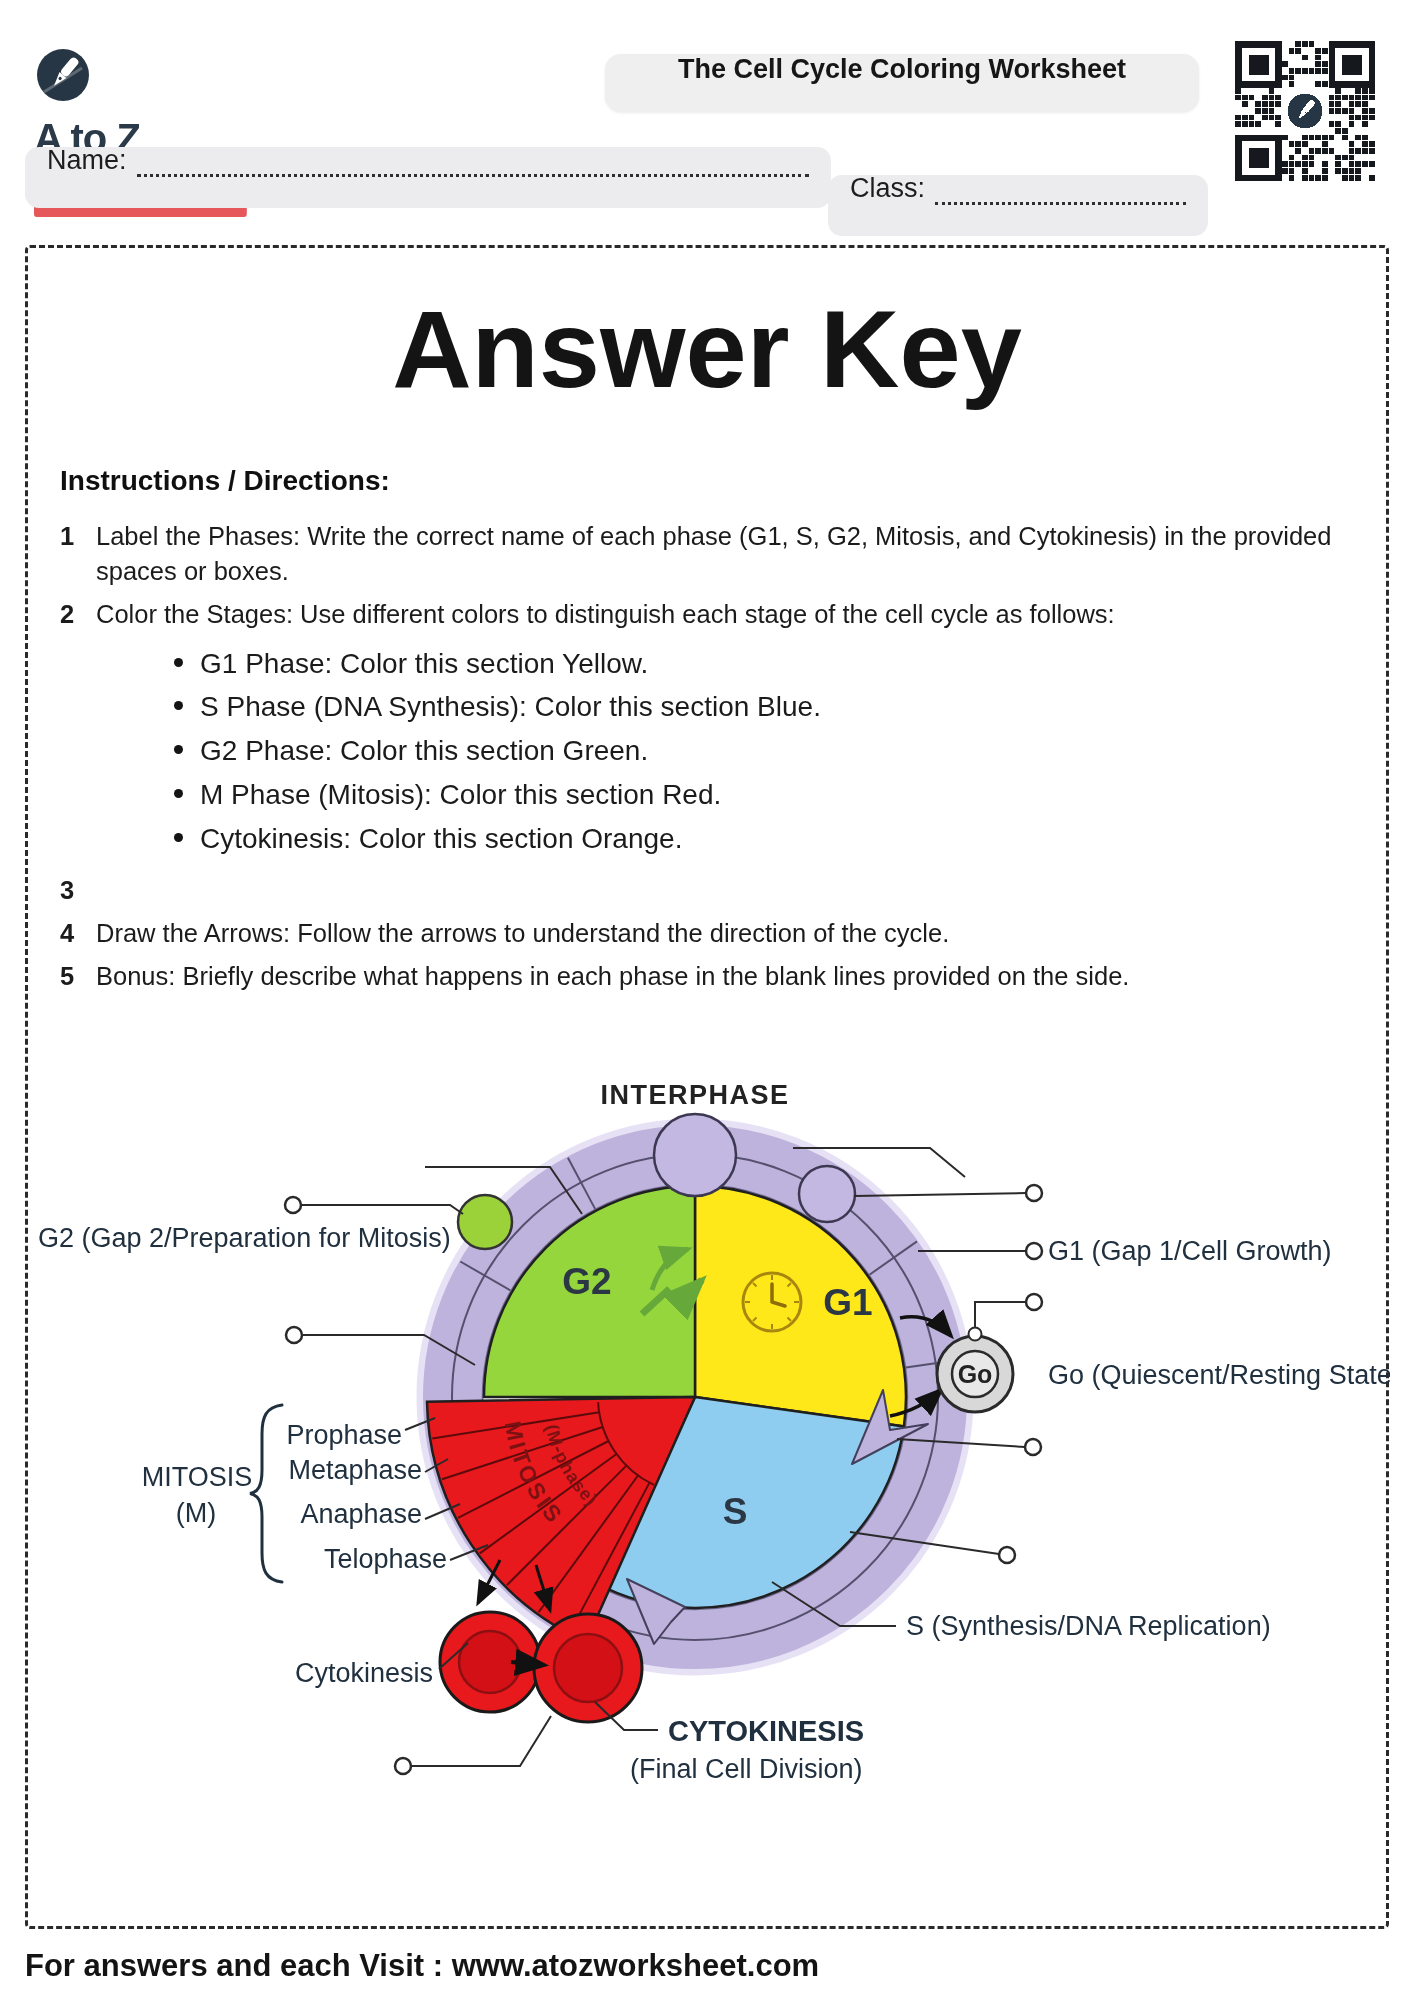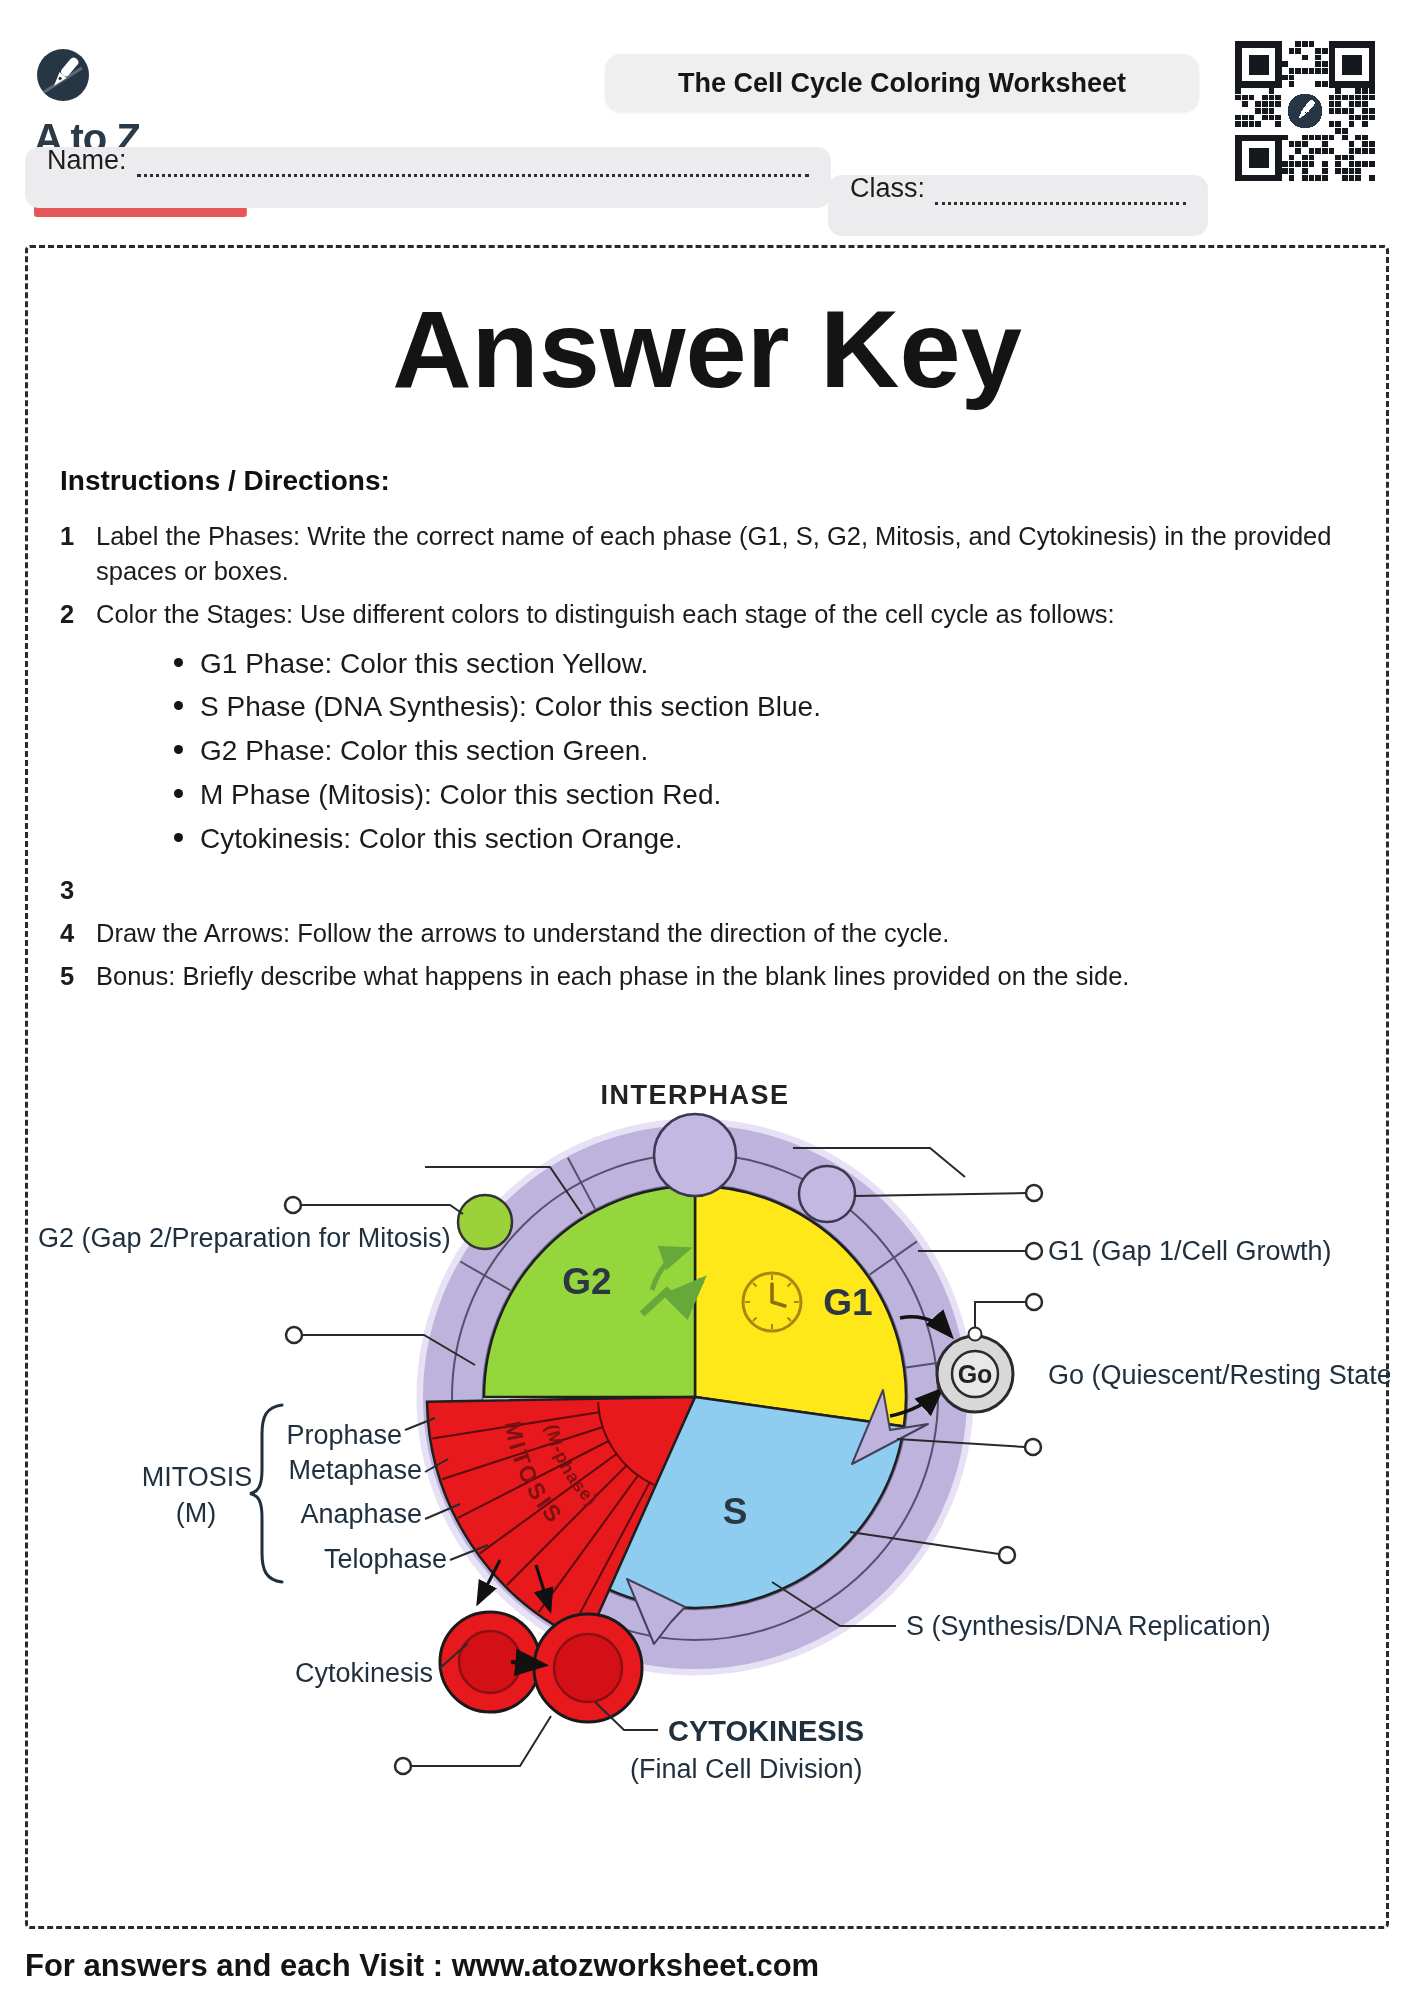--- a/index.html
+++ b/index.html
@@ -5,21 +5,21 @@
   * { margin:0; padding:0; box-sizing:border-box; }
   body { background:#e8e8e8; font-family:"Liberation Sans", sans-serif; }
   .page { position:relative; width:1414px; height:2000px; background:#ffffff; margin:0 auto; overflow:hidden; }
 
   
   .logo { position:absolute; left:34px; top:46px; display:flex; align-items:flex-start; gap:12px;flex-direction:column; }
   .logo-text { font-size:40px; font-weight:700; color:#2b3a49; letter-spacing:-1px; }
   .logo-badge { display:inline-block; background:#e6575b; color:#fff; font-size:30px; font-weight:700;
                 padding:4px 12px 6px; border-radius:3px; letter-spacing:.5px; transform:scaleX(.95); transform-origin:left center; }
   .title-pill { position:absolute; left:605px; top:54px; width:594px; height:58px; background:#efeff0;
-                border-radius:16px; display:flex; align-items:center; justify-content:center;
+                border-radius:16px; display:flex; align-items:flex-start; justify-content:center;
                 box-shadow:0 1px 3px rgba(0,0,0,.08); }
   .title-pill span { font-size:27px; font-weight:700; color:#161616; }
   .qr { position:absolute; left:1228px; top:34px; width:154px; height:154px; }
 
   .field { position:absolute; top:147px; height:61px; background:#ececee; border-radius:14px;
            display:flex; padding:0 22px 10px 22px; }
   .field-name { left:25px; width:806px; }
   .field-class { left:828px; width:380px;margin-top:28px; }
   .field-label { font-size:27px; color:#1d1d1d; font-weight:500; line-height:1; padding-bottom:2px; }
   .dots { flex:1; border-bottom:3.5px dotted #2f2f2f; height:30px; margin-left:10px; margin-bottom:4px; }

